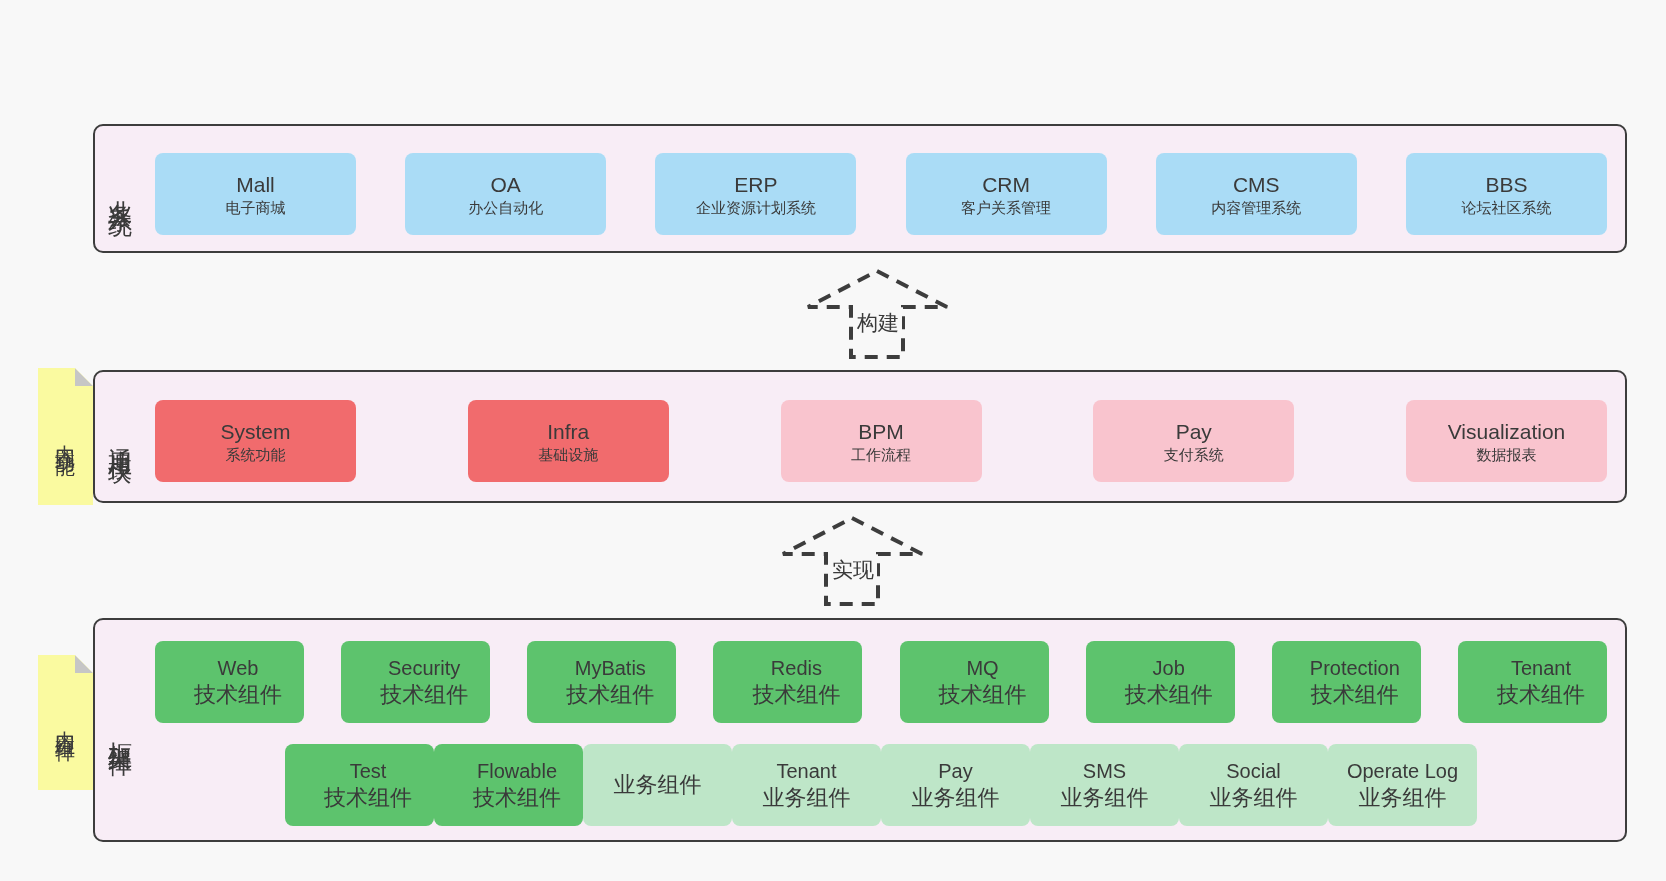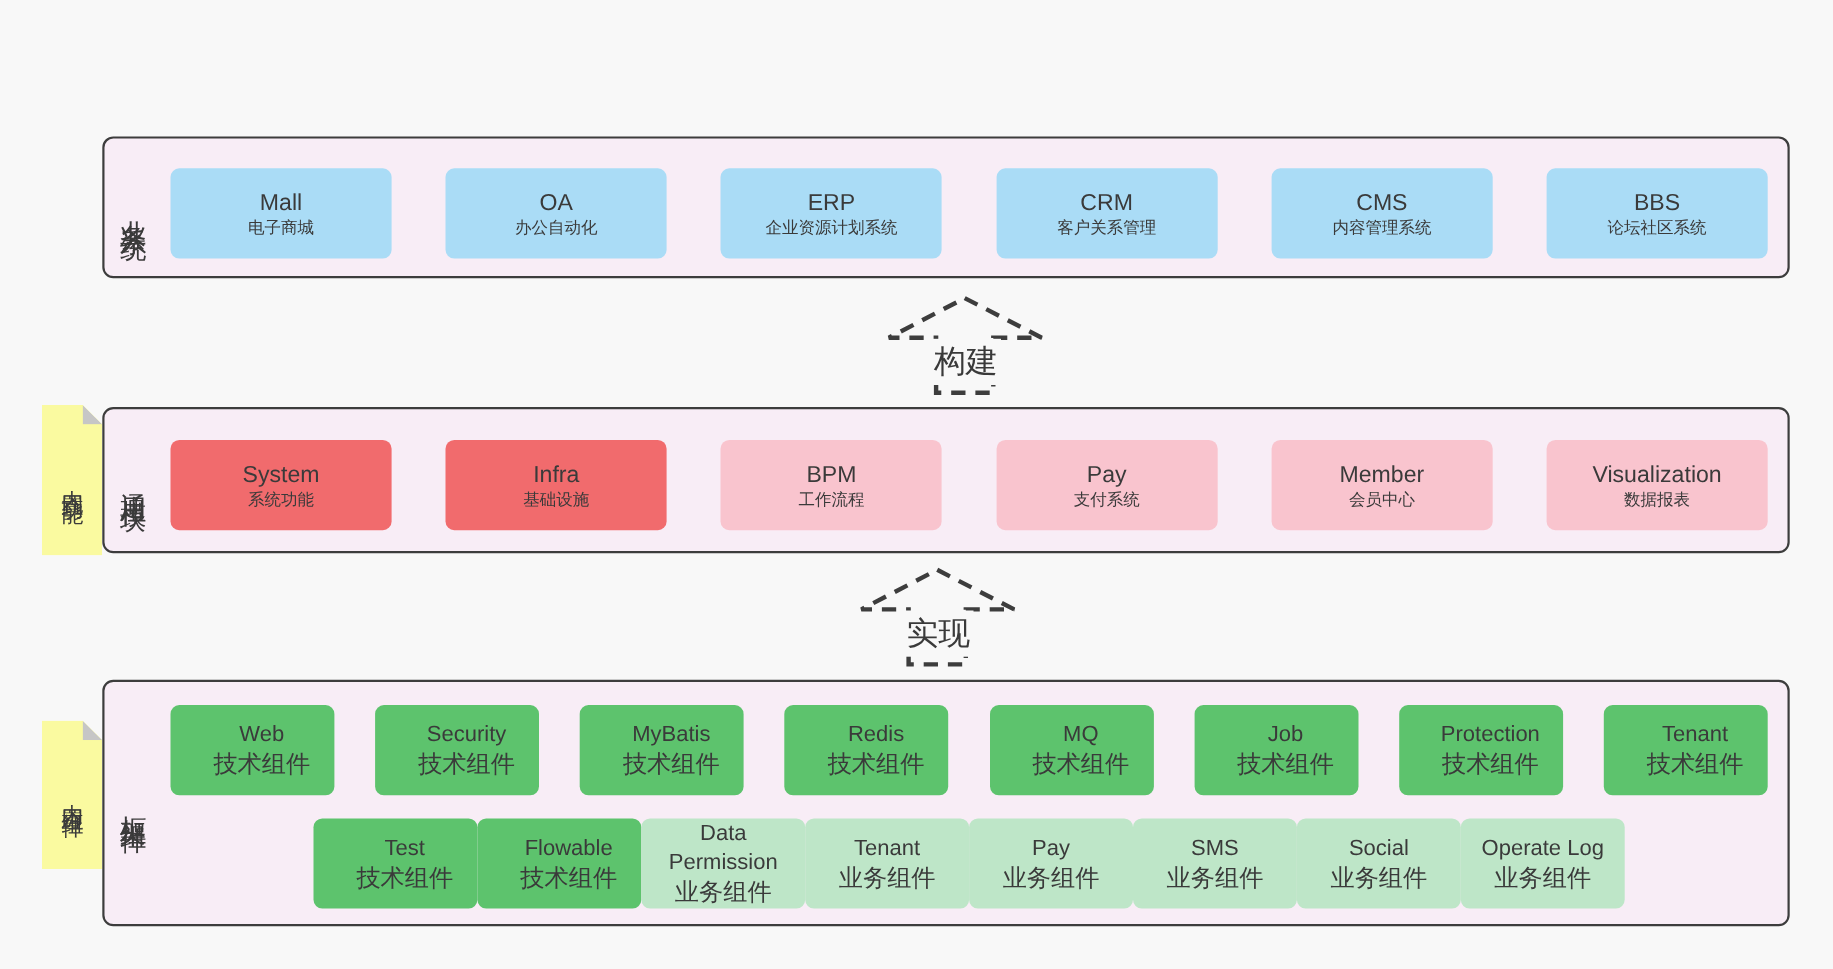--- a/index.html
+++ b/index.html
@@ -70,21 +70,21 @@
   .arrow { position:absolute; width:146px; height:95px; z-index:3; }
   .arrow-1 { left:805px; top:267px; }
   .arrow-2 { left:780px; top:514px; }
   .arrow svg { position:absolute; inset:0; overflow:visible; }
   .arrow polygon {
     fill:none; stroke:var(--band-border); stroke-width:4;
     stroke-dasharray:13 9;
   }
   .arrow-label {
     position:absolute; left:50%; top:41px; transform:translateX(-50%);
-    background:var(--page-bg,#f8f8f8); font-size:29px; padding:1px 3px;
+    background:var(--page-bg,#f8f8f8); font-size:21px; padding:1px 3px;
     white-space:nowrap;
   }
 </style>
 </head>
 <body>
 
 <div class="stage">
 
   <div class="note note-1">
     <span class="fold"></span>
@@ -145,24 +145,20 @@
         </div>
         <div class="box pink">
           <div class="en">BPM</div>
           <div class="zh">工作流程</div>
         </div>
         <div class="box pink">
           <div class="en">Pay</div>
           <div class="zh">支付系统</div>
         </div>
         <div class="box pink">
-          <div class="en">Member</div>
-          <div class="zh">会员中心</div>
-        </div>
-        <div class="box pink">
           <div class="en">Visualization</div>
           <div class="zh">数据报表</div>
         </div>
       </div>
   </section>
 
   <div class="arrow arrow-2">
     <svg viewBox="0 0 146 95">
       <polygon points="72,4 142,40 98,40 98,90 46,90 46,40 3,40"></polygon>
     </svg>
@@ -208,21 +204,20 @@
     <div class="row row-b">
         <div class="box green">
           <div class="en">Test</div>
           <div class="zh">技术组件</div>
         </div>
         <div class="box green">
           <div class="en">Flowable</div>
           <div class="zh">技术组件</div>
         </div>
         <div class="box green-light">
-          <div class="en">Data Permission</div>
           <div class="zh">业务组件</div>
         </div>
         <div class="box green-light">
           <div class="en">Tenant</div>
           <div class="zh">业务组件</div>
         </div>
         <div class="box green-light">
           <div class="en">Pay</div>
           <div class="zh">业务组件</div>
         </div>

